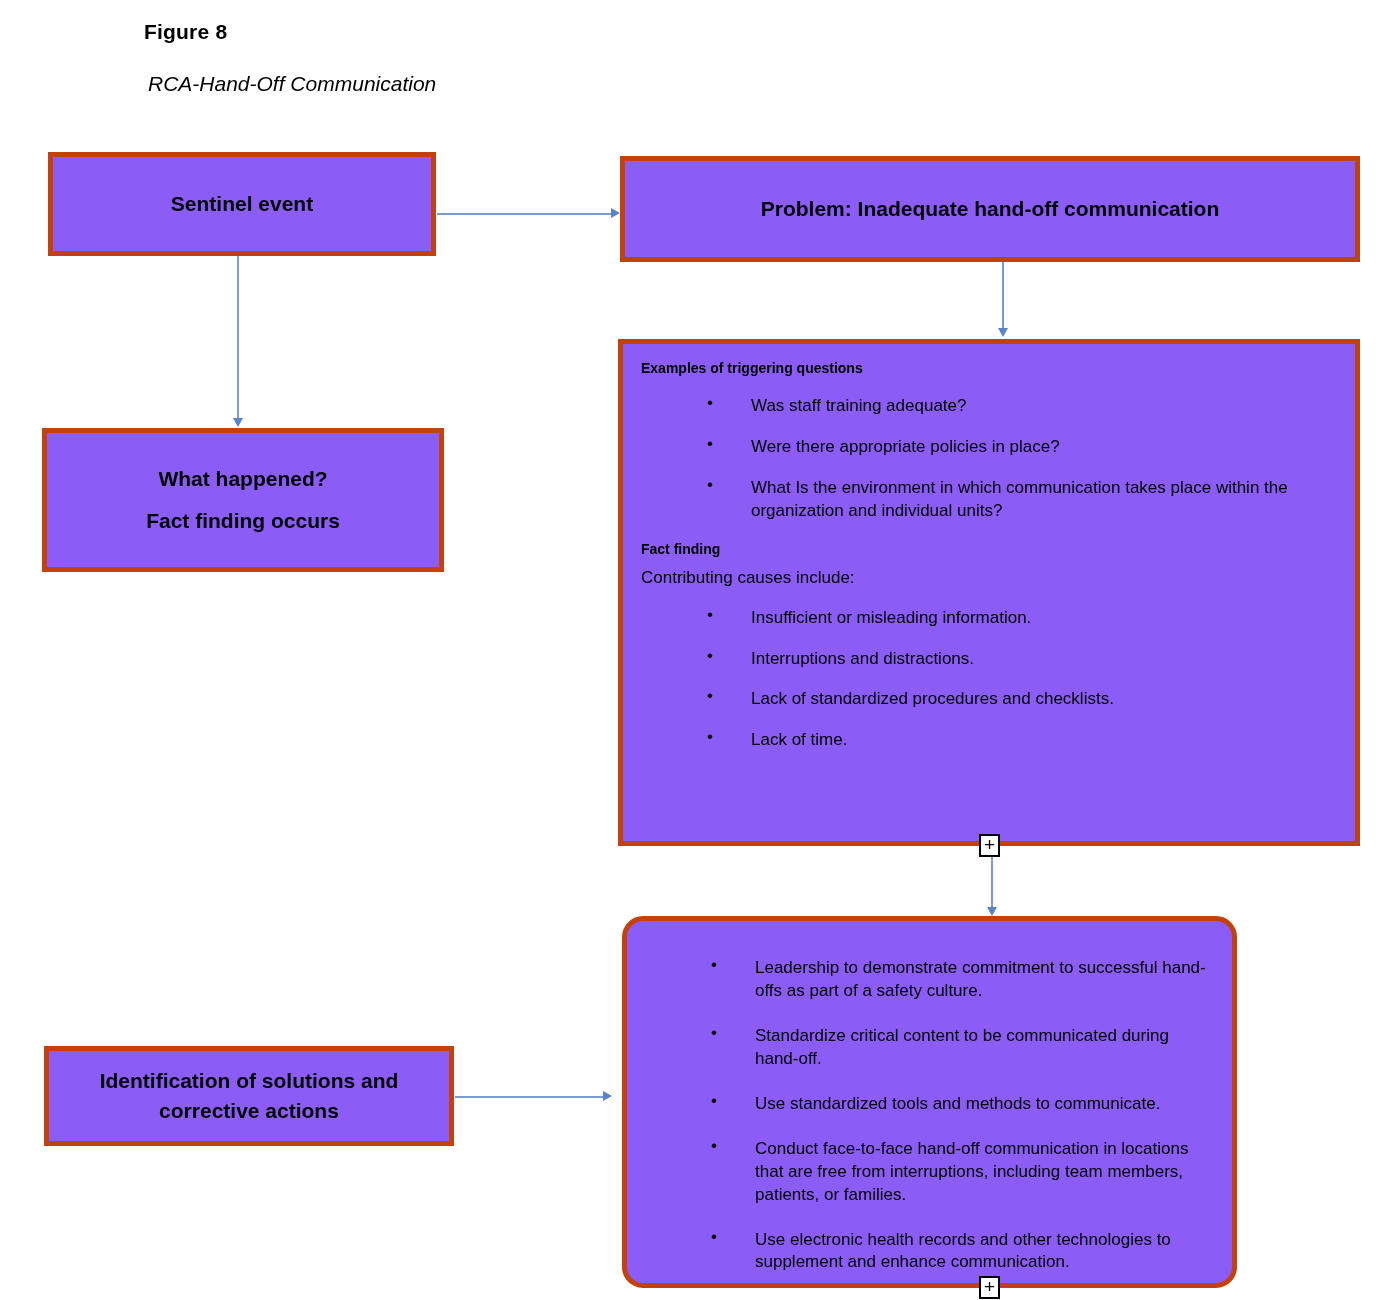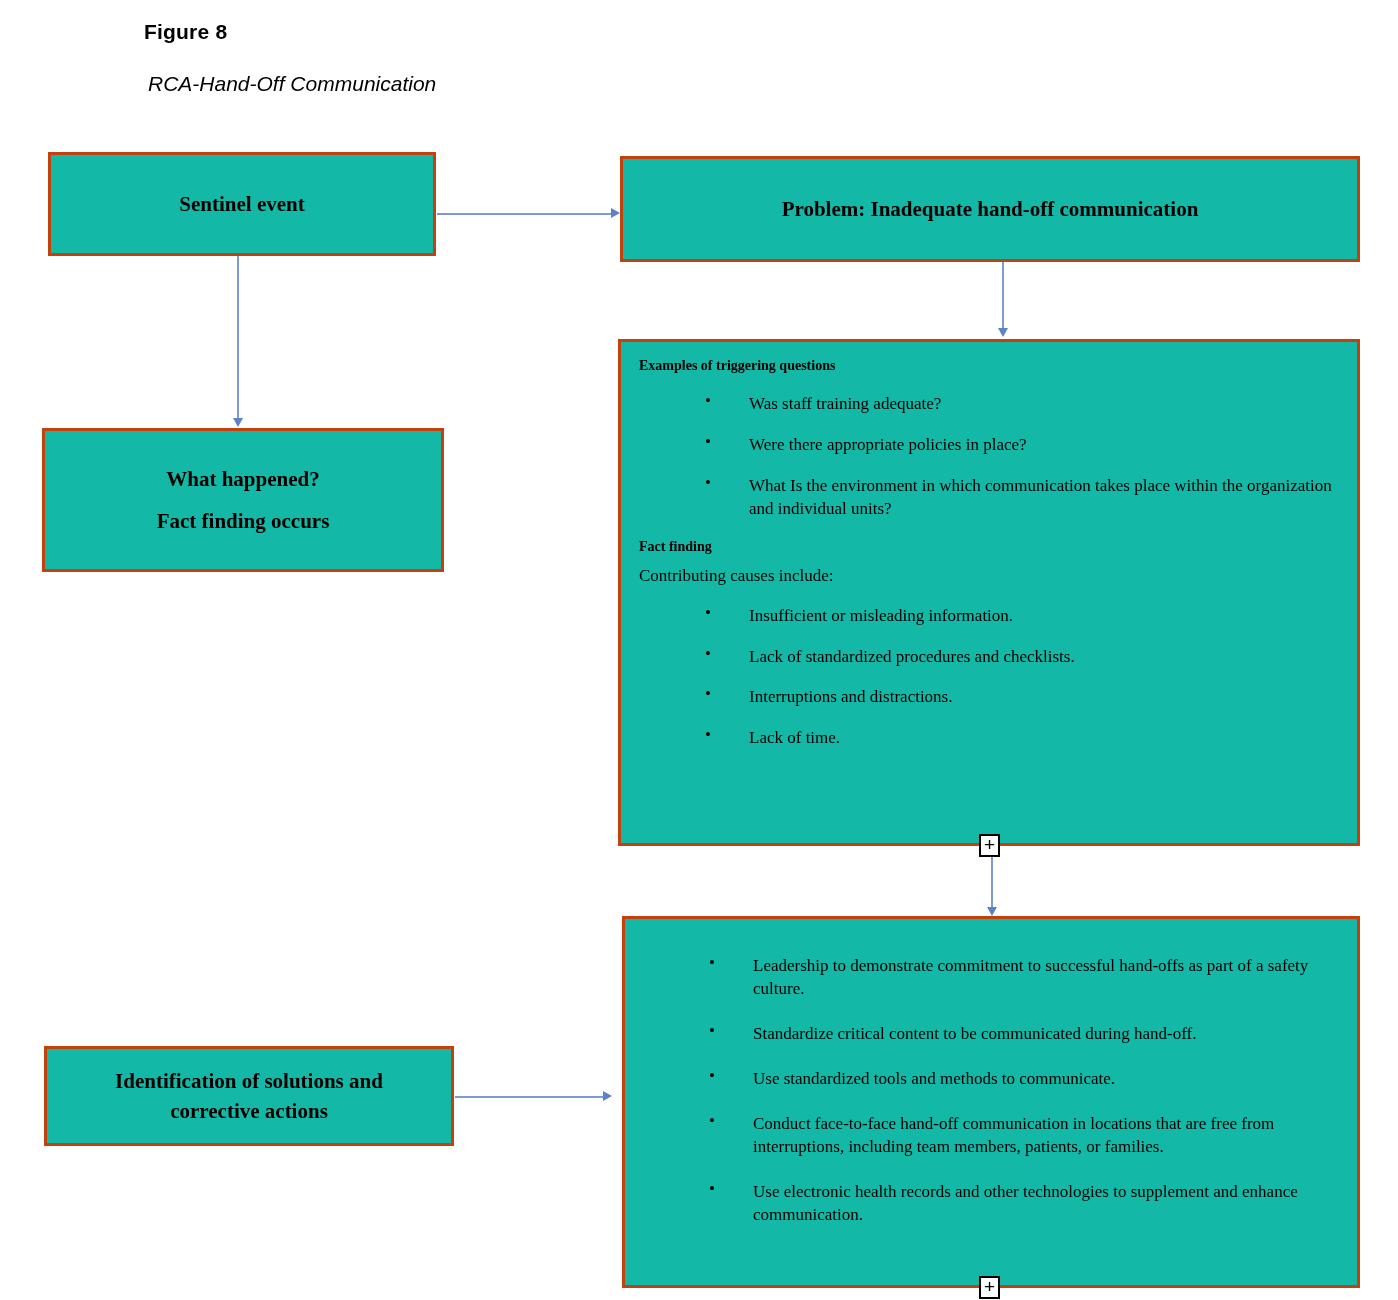--- a/index.html
+++ b/index.html
@@ -35,24 +35,23 @@
     position: absolute;
     left: 148px;
     top: 64px;
     font-size: 21px;
     font-style: italic;
   }
 
   
   .box {
     position: absolute;
-    background: #14b8a6;
-    border: 3px solid #c2410c;
+    background: #8b5cf6;
+    border: 5px solid #c2410c;
     box-sizing: border-box;
-    font-family: Liberation Serif, serif;
   }
   .box-center {
     display: flex;
     flex-direction: column;
     align-items: center;
     justify-content: center;
     text-align: center;
   }
   .box-center .line {
     font-size: 21px;
@@ -60,21 +59,21 @@
     line-height: 1.15;
   }
   .box-center .line + .line { margin-top: 18px; }
 
   
   #box-sentinel   { left: 48px;  top: 144px;  width: 388px;  height: 104px; }
   #box-problem    { left: 620px; top: 148px;  width: 740px;  height: 106px; }
   #box-what       { left: 42px;  top: 420px;  width: 402px;  height: 144px; }
   #box-examples   { left: 618px; top: 331px;  width: 742px;  height: 507px; }
   #box-ident      { left: 44px;  top: 1038px; width: 410px;  height: 100px; }
-  #box-solutions  { left: 622px; top: 908px;  width: 738px;  height: 372px; }
+  #box-solutions  { left: 622px; top: 908px;  width: 615px;  height: 372px; border-radius: 21px; }
 
   
   .rich {
     padding: 14px 18px 10px 18px;
     box-sizing: border-box;
   }
   .heading {
     font-size: 14px;
     font-weight: bold;
     margin: 0 0 6px 0;
@@ -190,22 +189,22 @@
       <div class="heading">Examples of triggering questions</div>
       <ul class="bullets">
         <li>Was staff training adequate?</li>
         <li>Were there appropriate policies in place?</li>
         <li>What Is the environment in which communication takes place within the organization and individual units?</li>
       </ul>
       <div class="heading" style="margin-top:18px;">Fact finding</div>
       <div class="para">Contributing causes include:</div>
       <ul class="bullets">
         <li>Insufficient or misleading information.</li>
+        <li>Interruptions and distractions.</li>
         <li>Lack of standardized procedures and checklists.</li>
-        <li>Interruptions and distractions.</li>
         <li>Lack of time.</li>
       </ul>
     </div>
   </div>
 
   <div class="plus-handle" style="left:979px; top:826px;">
     <span>+</span>
   </div>
 
   <div class="box box-center" id="box-ident">

